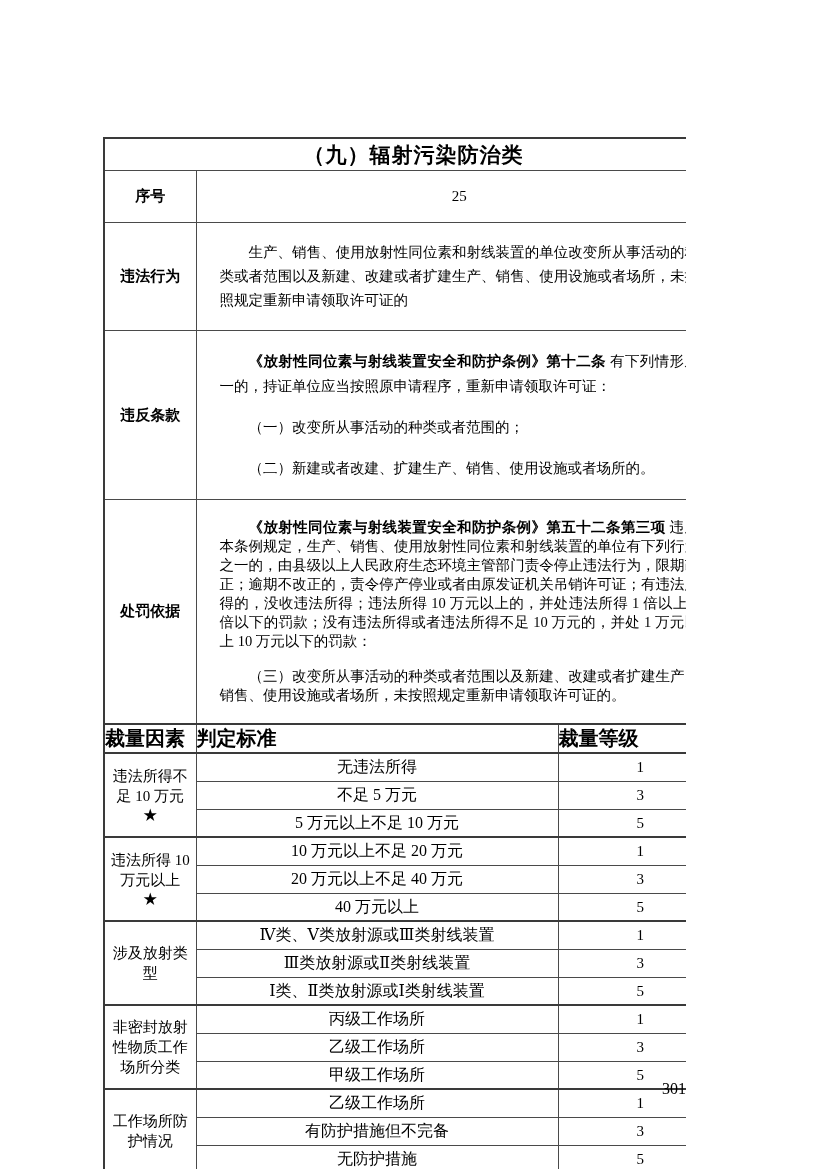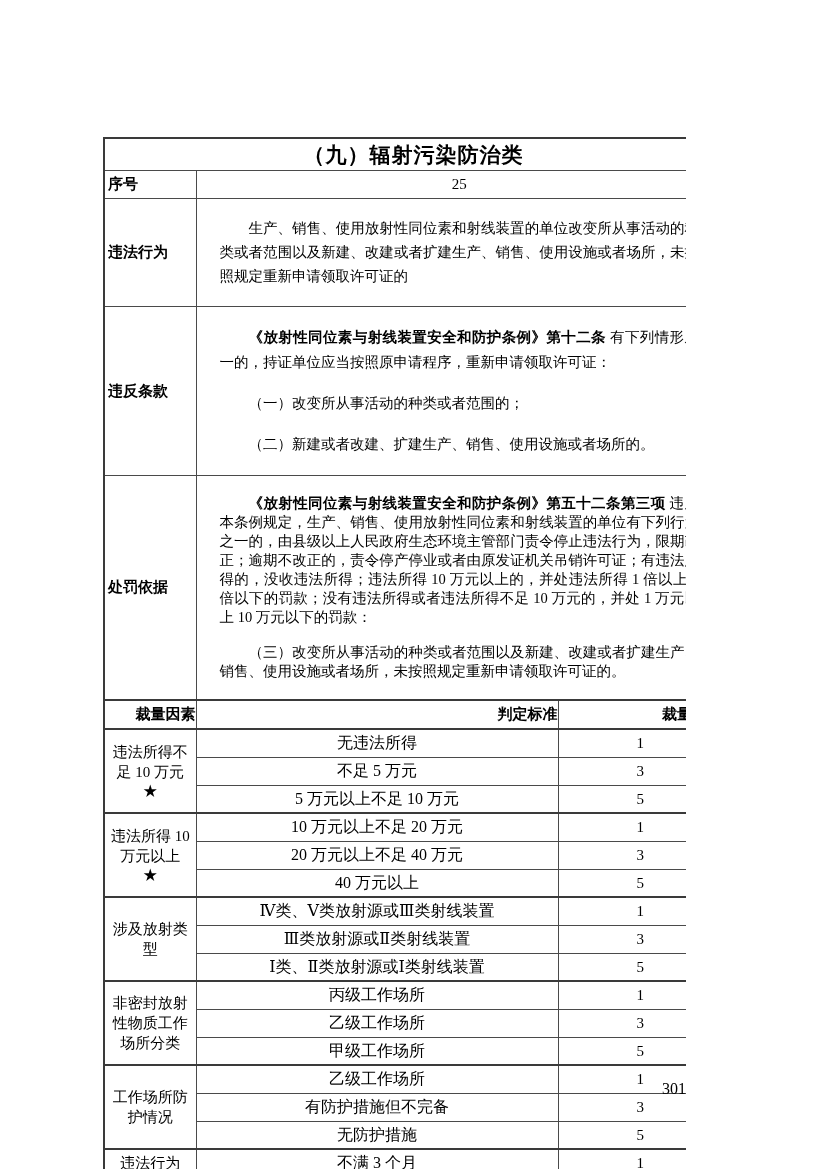--- a/index.html
+++ b/index.html
@@ -36,25 +36,25 @@
   col.c3{width:165px;}
 
   .title-cell{
     height:31px;
     text-align:center;
     font-weight:bold;
     font-size:21px;
     letter-spacing:1px;
   }
   .label-cell{
-    text-align:left;
+    text-align:center;
     font-weight:bold;
     font-size:15px;
     line-height:19px;
-    padding:4px 3px !important;
+    padding:16px 3px !important;
   }
   .center-cell{
     text-align:center;
     font-size:15px;
   }
   .body-cell{
     text-align:justify;
     font-size:14.5px;
     padding:2px 7px !important;
   }
@@ -72,23 +72,23 @@
   tr.r-weifa{height:73px;}
   tr.r-tiaokuan{height:99px;}
   tr.r-chufa{height:181px;}
   tr.r-mheader{height:29px;}
   tr.r-data{height:28px;}
 
   tr.r-mheader td{border-top:2px solid #3a3a3a;}
   tr.grp-start td{border-top:2px solid #3a3a3a;}
 
   .mheader-cell{
-    text-align:right;
+    text-align:left;
     font-weight:bold;
-    font-size:15px;
+    font-size:20px;
   }
   .crit-cell{
     text-align:center;
     font-size:16px;
   }
   .grade-cell{
     text-align:center;
     font-size:15px;
   }
   .factor-cell{

